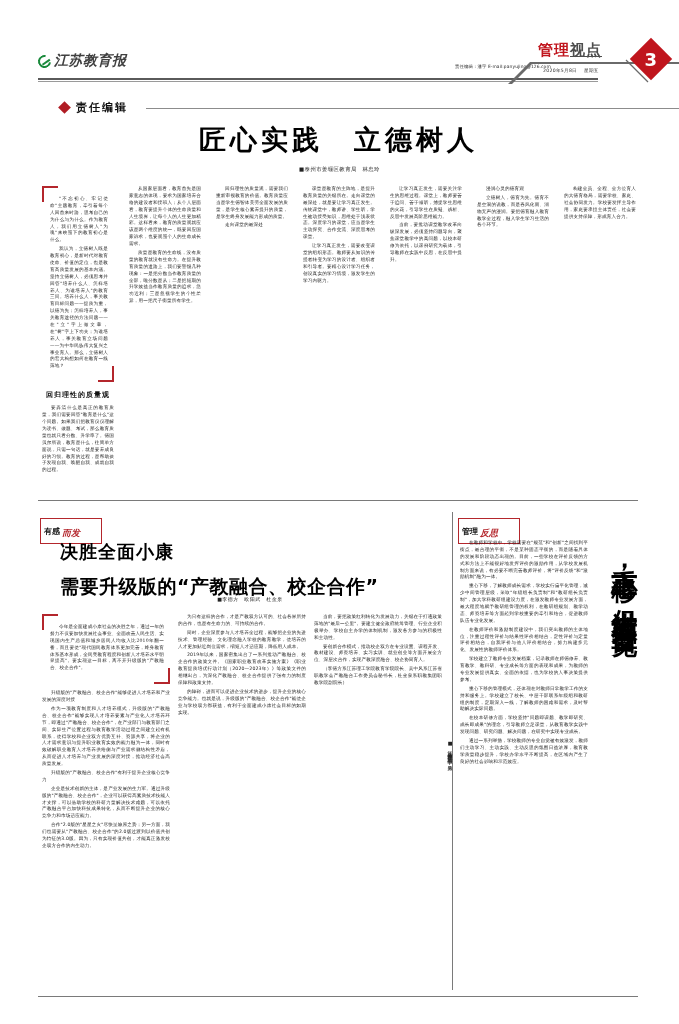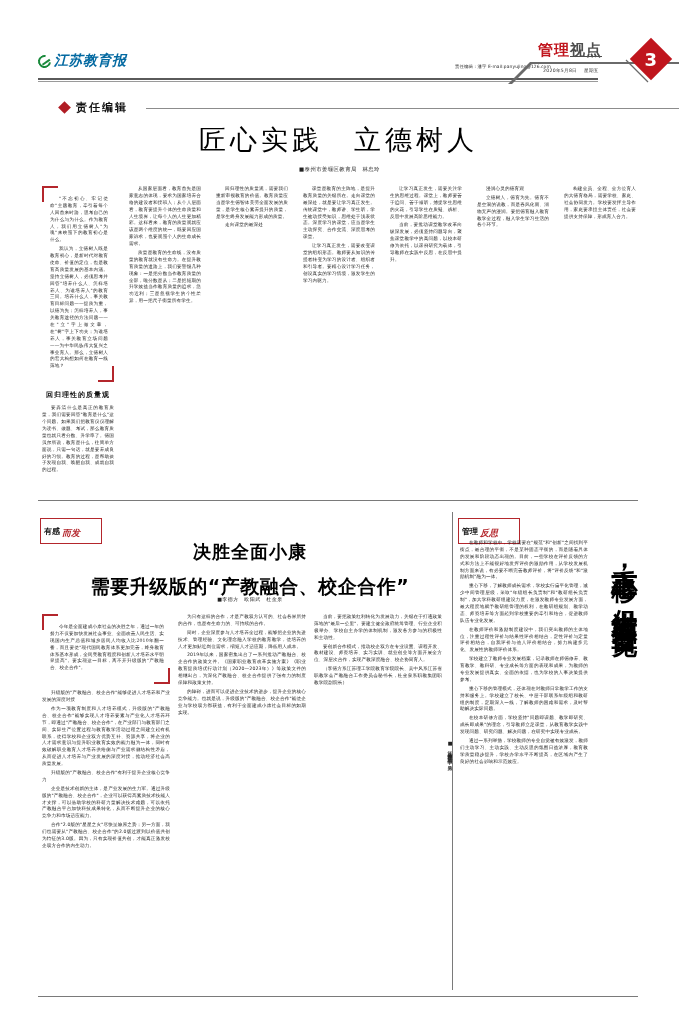--- a/index.html
+++ b/index.html
@@ -25,21 +25,21 @@
     width:13px; height:13px; border-radius:50%;
     border:2px solid #1a8a3c; border-right-color:transparent;
     position:relative; transform:rotate(-35deg);
   }
   .logo-e:after{
     content:""; position:absolute; left:1px; top:5px;
     width:9px; height:2px; background:#1a8a3c;
   }
   .logo-text {
     font-family:"DejaVu Serif","Liberation Serif",serif;
-    font-size:14px; font-weight:bold; color:#0369a1;
+    font-size:14px; font-weight:bold; color:#404040;
     letter-spacing:0.5px;
     font-style:italic;
   }
   .masthead-rule {
     position:absolute; left:38px; top:32px; width:560px; height:2px;
     background:#5a5a5a;
   }
   .masthead-rule2 {
     position:absolute; left:38px; top:35px; width:560px; height:1px;
     background:#9a9a9a;
@@ -96,21 +96,21 @@
   .forum-line {
     position:absolute; left:86px; top:8px; width:546px; height:1px;
     background:#8c8c8c;
   }
 
   
   .a1-title {
     position:absolute; left:0; top:122px; width:677px;
     text-align:center;
     font-family:"DejaVu Serif","Liberation Serif",serif;
-    font-size:27px; font-weight:normal; color:#000;
+    font-size:27px; font-weight:bold; color:#000;
     letter-spacing:4px;
   }
   .a1-byline {
     position:absolute; left:0; top:166px; width:679px;
     text-align:center; font-size:5.4px; color:#222; letter-spacing:0.4px;
   }
 
   
   .a1-cols {
     position:absolute; left:42px; top:186px; width:595px; height:300px;
@@ -174,21 +174,21 @@
     font-size:9px; font-weight:bold; color:#b4262c;
     font-family:"DejaVu Serif","Liberation Serif",serif;
     font-style:italic; transform:translateY(2px);text-align:center;
   }
   #badge-yougan { left:40px; top:518px; }
   #badge-guanli { left:458px; top:518px; }
 
   
   .a2-title {
     position:absolute; left:60px; top:540px; width:380px;
-    text-align:center; color:#000;
+    text-align:left; color:#000;
     font-family:"DejaVu Sans","Liberation Sans",sans-serif;
     font-weight:bold;
   }
   .a2-l1 { font-size:18px; letter-spacing:1px; }
   .a2-l2 { font-size:19px; letter-spacing:0.5px; margin-top:10px; white-space:nowrap;}
   .a2-byline {
     position:absolute; left:60px; top:596px; width:380px;
     text-align:center; font-size:5px; color:#222; letter-spacing:0.5px;
   }
 

